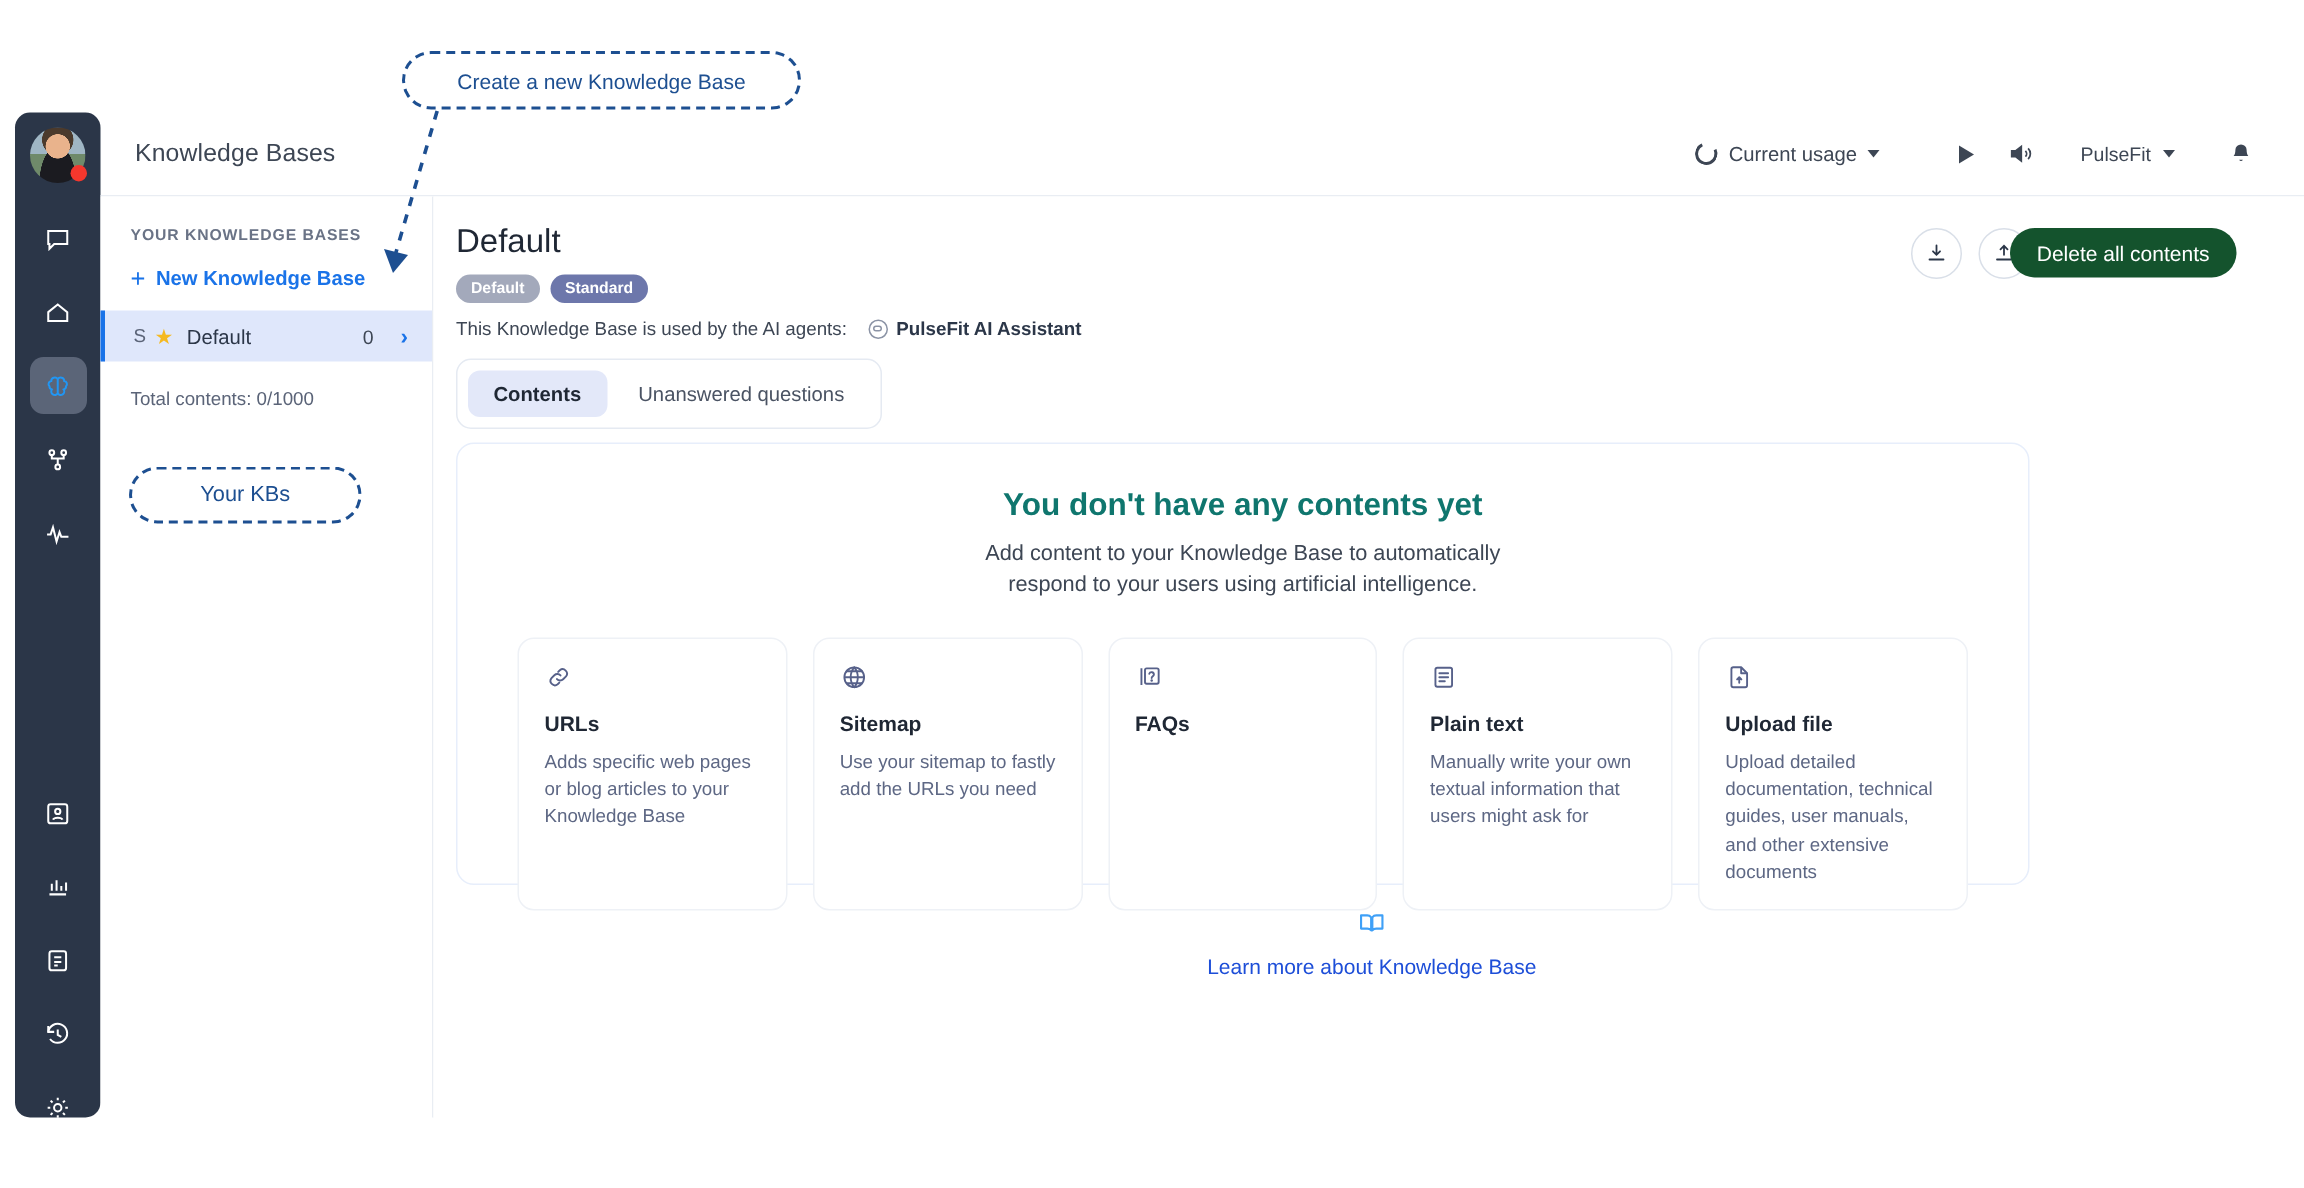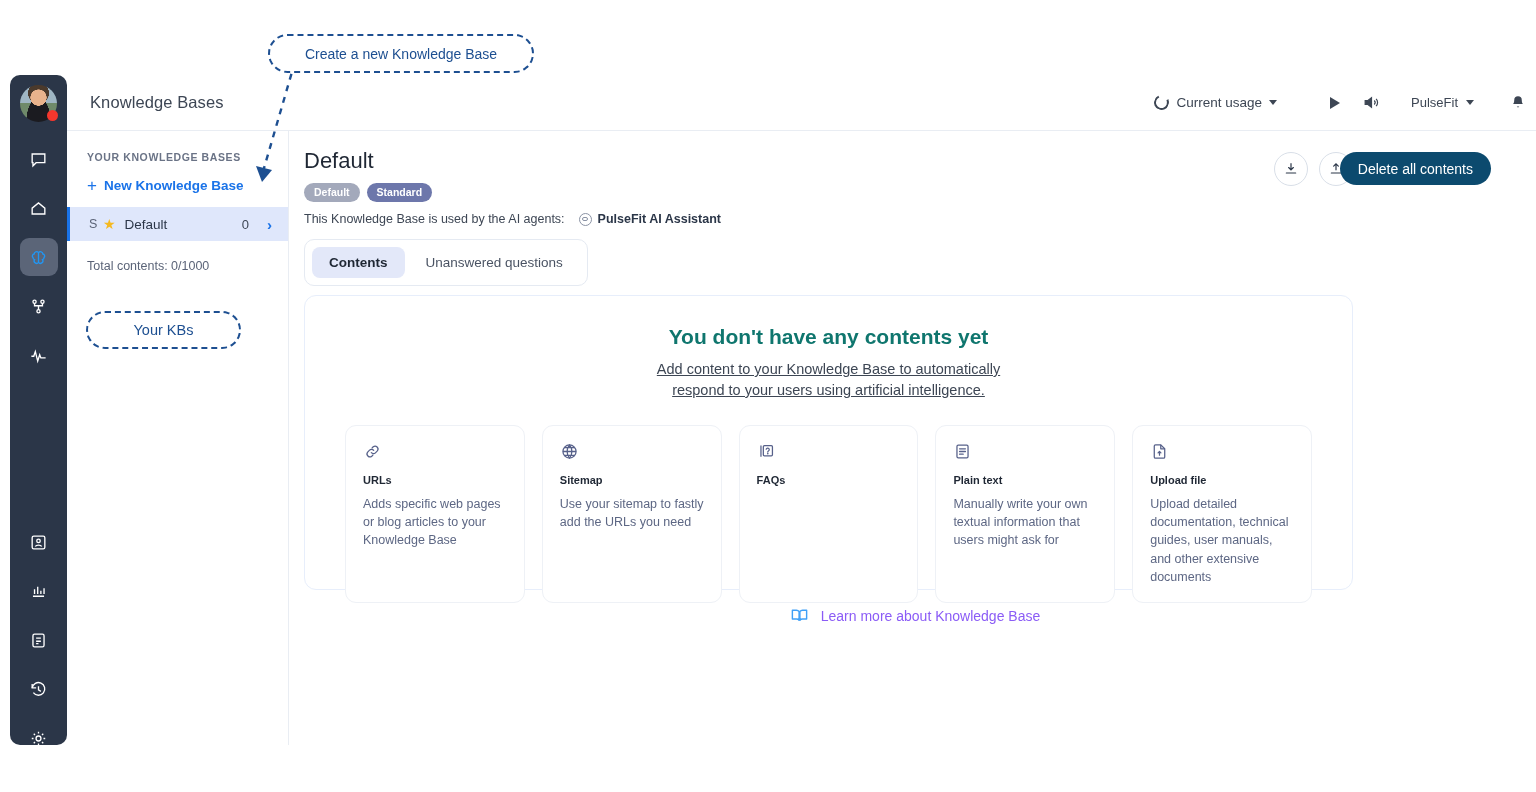--- a/index.html
+++ b/index.html
@@ -53,21 +53,21 @@
   .topbar {
     position: absolute; left: 67px; top: 75px; right: 0; height: 56px;
     border-bottom: 1px solid #e9edf3;
     display: flex; align-items: center;
   }
   .topbar-title {
     margin-left: 23px; font-size: 16.5px; color: #3d4654; letter-spacing: .1px;
   }
   .topbar-right {
     margin-left: auto; display: flex; align-items: center; gap: 0;
-    padding-right: 0;
+    padding-right: 24px;
   }
   .usage {
     display: flex; align-items: center; gap: 7px;
     font-size: 13.5px; color: #3d4654; margin-right: 40px;
   }
   .usage .spinner {
     width: 15px; height: 15px; border-radius: 50%;
     border: 2px solid #3d4654; border-top-color: transparent;
     transform: rotate(20deg);
   }
@@ -124,53 +124,53 @@
   .usedby { margin: 10px 0 0 15px; display: flex; align-items: center; font-size: 12.5px; color: #3d4654; }
   .agent-chip { display: flex; align-items: center; gap: 6px; margin-left: 14px; font-weight: bold; color: #2b3648; }
   .agent-glyph { width: 13px; height: 13px; border-radius: 50%; border: 1.4px solid #8b93a5; display:flex; align-items:center; justify-content:center; }
   .agent-glyph i { display:block; width:6px; height:4px; border:1.2px solid #8b93a5; border-radius: 3px; }
 
   .actions { position: absolute; right: 183px; top: 21px; display: flex; gap: 11px; align-items: center; }
   .round-btn { width: 34px; height: 34px; border-radius: 50%; border: 1px solid #d9dfe8;
     display: flex; align-items: center; justify-content: center; background: #fff; }
   .danger-btn {
     position: absolute; right: 183px; top: 21px; transform: translateX(138px);
-    height: 33px; padding: 0 18px; border-radius: 17px; background: #0c4a6e; color: #fff;
+    height: 33px; padding: 0 18px; border-radius: 17px; background: #14532d; color: #fff;
     font-size: 14px; display: flex; align-items: center; white-space: nowrap;
   }
 
   .tabs {
     position: absolute; left: 15px; top: 108px;
     background: #fff; border: 1px solid #e5eaf2; border-radius: 10px;
     padding: 7px; display: flex; gap: 4px; text-align: center;
   }
   .tab { height: 31px; padding: 0 17px; border-radius: 8px; display: flex; align-items: center;
     font-size: 13.5px; color: #4a5363; }
   .tab.active { background: #e3e8f9; color: #1f2734; font-weight: bold; }
 
   .panel {
     position: absolute; left: 15px; top: 164px; width: 1049px; height: 295px;
     border: 1px solid #e7eefb; border-radius: 12px; background: #fff;
   }
   .empty-title { text-align: center; margin-top: 29px; font-size: 21px; color: #0f766e; font-weight: bold; }
-  .empty-sub { text-align: center; margin-top: 10px; font-size: 14.5px; color: #3d4654; line-height: 1.42; text-decoration: underline; }
+  .empty-sub { text-align: center; margin-top: 10px; font-size: 14.5px; color: #3d4654; line-height: 1.42; }
 
   .cards { display: flex; gap: 17px; padding: 0 40px; margin-top: 25px; }
   .card {
     flex: 1; min-height: 152px; border: 1px solid #eef1f6; border-radius: 11px;
     background: #fff; padding: 16px 17px;
   }
   .card .cicon { color: #57618a; margin-bottom: 12px; display: block; height: 20px; }
-  .card .ctitle { font-size: 11px; color: #1f2734; font-weight: bold; margin-bottom: 9px; }
+  .card .ctitle { font-size: 14px; color: #1f2734; font-weight: bold; margin-bottom: 9px; }
   .card .cdesc { font-size: 12.5px; color: #5d6784; line-height: 1.45; }
 
   .learn {
     position: absolute; left: 4px; right: 0; top: 475px;
     display: flex; align-items: center; justify-content: center; gap: 11px;
-    color: #8b5cf6; font-size: 14px;
+    color: #1d4ed8; font-size: 14px; flex-direction: column;
   }
   .learn .bk { color: #3fa0f7; display: flex; }
 </style>
 </head>
 <body>
 
 <div id="root">
 
   <div class="rail">
     <div class="rail-avatar-wrap">

